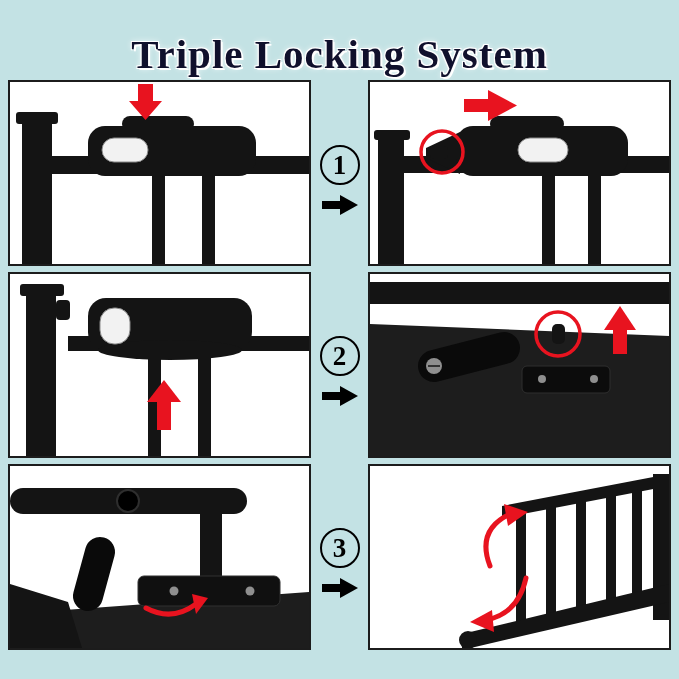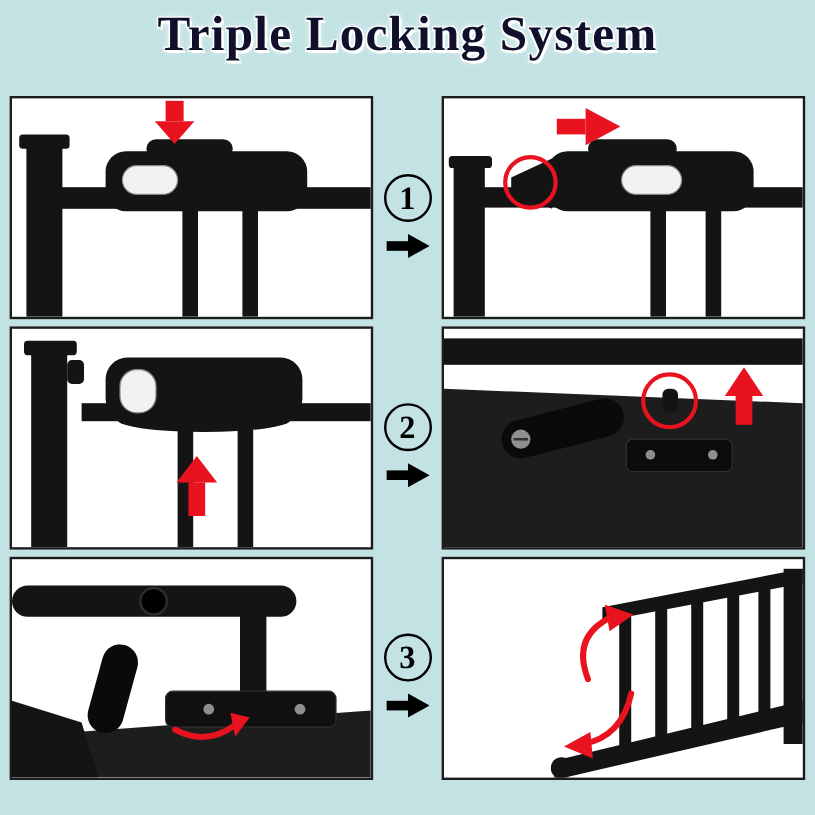--- a/index.html
+++ b/index.html
@@ -11,21 +11,21 @@
     --title-color:#10102c;
   }
   html,body{margin:0;padding:0;}
   body{
     width:679px;height:679px;overflow:hidden;
     background:var(--background);
     font-family:"Liberation Serif", serif;
   }
   .page{position:relative;width:679px;height:679px;}
   .title{
-    position:absolute;top:4px;left:0;width:100%;
+    position:absolute;top:30px;left:0;width:100%;
     text-align:center;
     font-size:41px;font-weight:700;letter-spacing:1px;
     color:var(--title-color);
     text-shadow:2px 2px 0 #ffffff,-1px -1px 0 #ffffff,1px -1px 0 #ffffff,-1px 1px 0 #ffffff,0 0 6px #ffffff;
   }
   .panel{
     position:absolute;width:303px;height:186px;
     background:var(--panel-bg);
     border:2px solid var(--panel-border);
     box-sizing:border-box;

